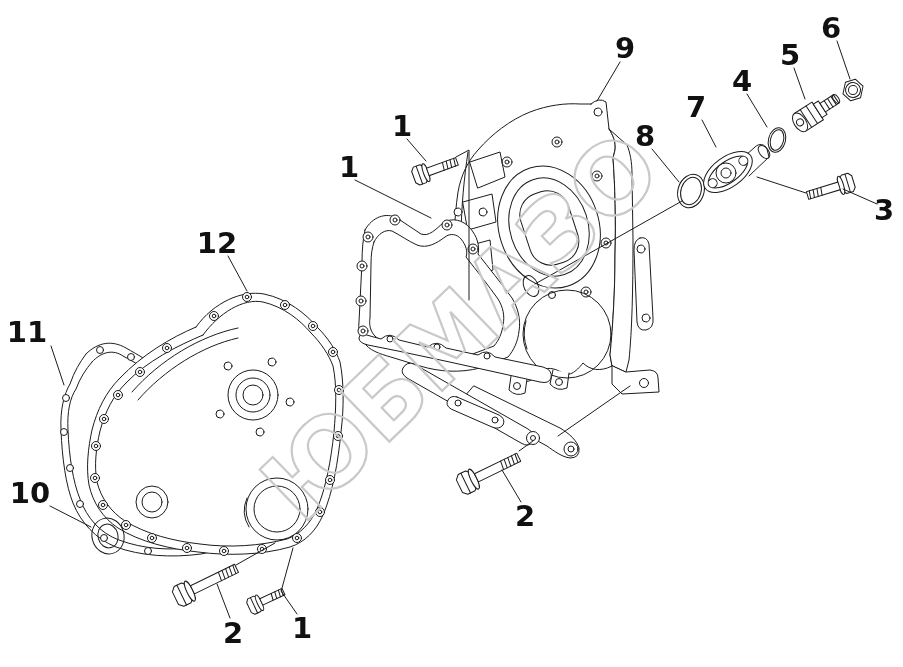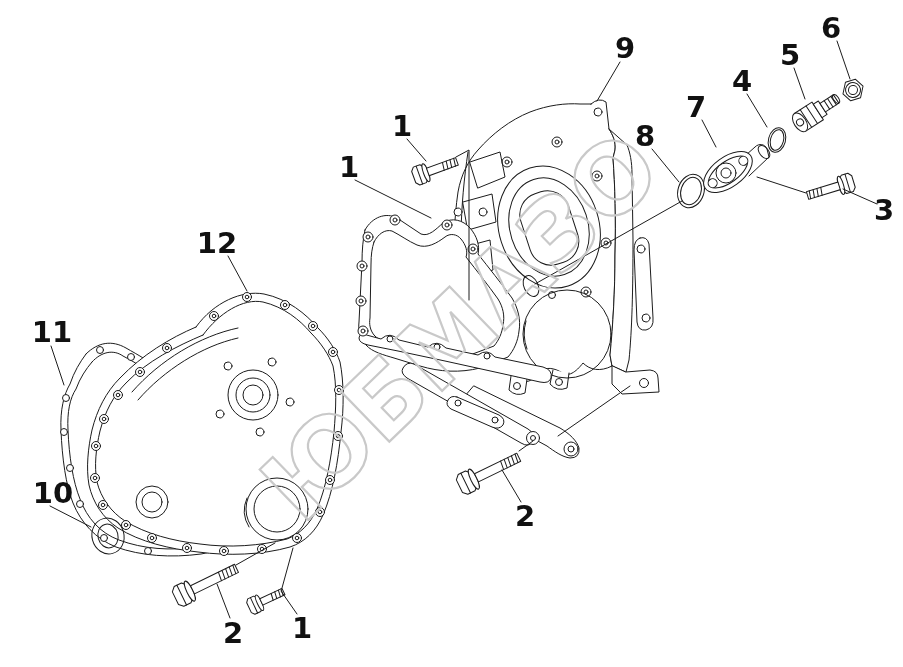--- a/index.html
+++ b/index.html
@@ -364,22 +364,22 @@
     </g>
   </g>
 
   <text transform="translate(302 526) rotate(-44)" font-family="DejaVu Sans, sans-serif" font-size="96" font-weight="bold" fill="none" stroke="#c9c9c9" stroke-width="2.2">ЮБМАЗО</text>
 </svg>
 
 <span class="callout" style="left:625px;top:48px">9</span>
 <span class="callout" style="left:402px;top:126px">1</span>
 <span class="callout" style="left:349px;top:167px">1</span>
 <span class="callout" style="left:217px;top:243px">12</span>
-<span class="callout" style="left:52px;top:332px">11</span>
-<span class="callout" style="left:53px;top:493px">10</span>
+<span class="callout" style="left:27px;top:332px">11</span>
+<span class="callout" style="left:30px;top:493px">10</span>
 <span class="callout" style="left:233px;top:633px">2</span>
 <span class="callout" style="left:302px;top:628px">1</span>
 <span class="callout" style="left:525px;top:516px">2</span>
 <span class="callout" style="left:645px;top:136px">8</span>
 <span class="callout" style="left:696px;top:107px">7</span>
 <span class="callout" style="left:742px;top:81px">4</span>
 <span class="callout" style="left:790px;top:55px">5</span>
 <span class="callout" style="left:831px;top:28px">6</span>
 <span class="callout" style="left:884px;top:210px">3</span>
 </div>

